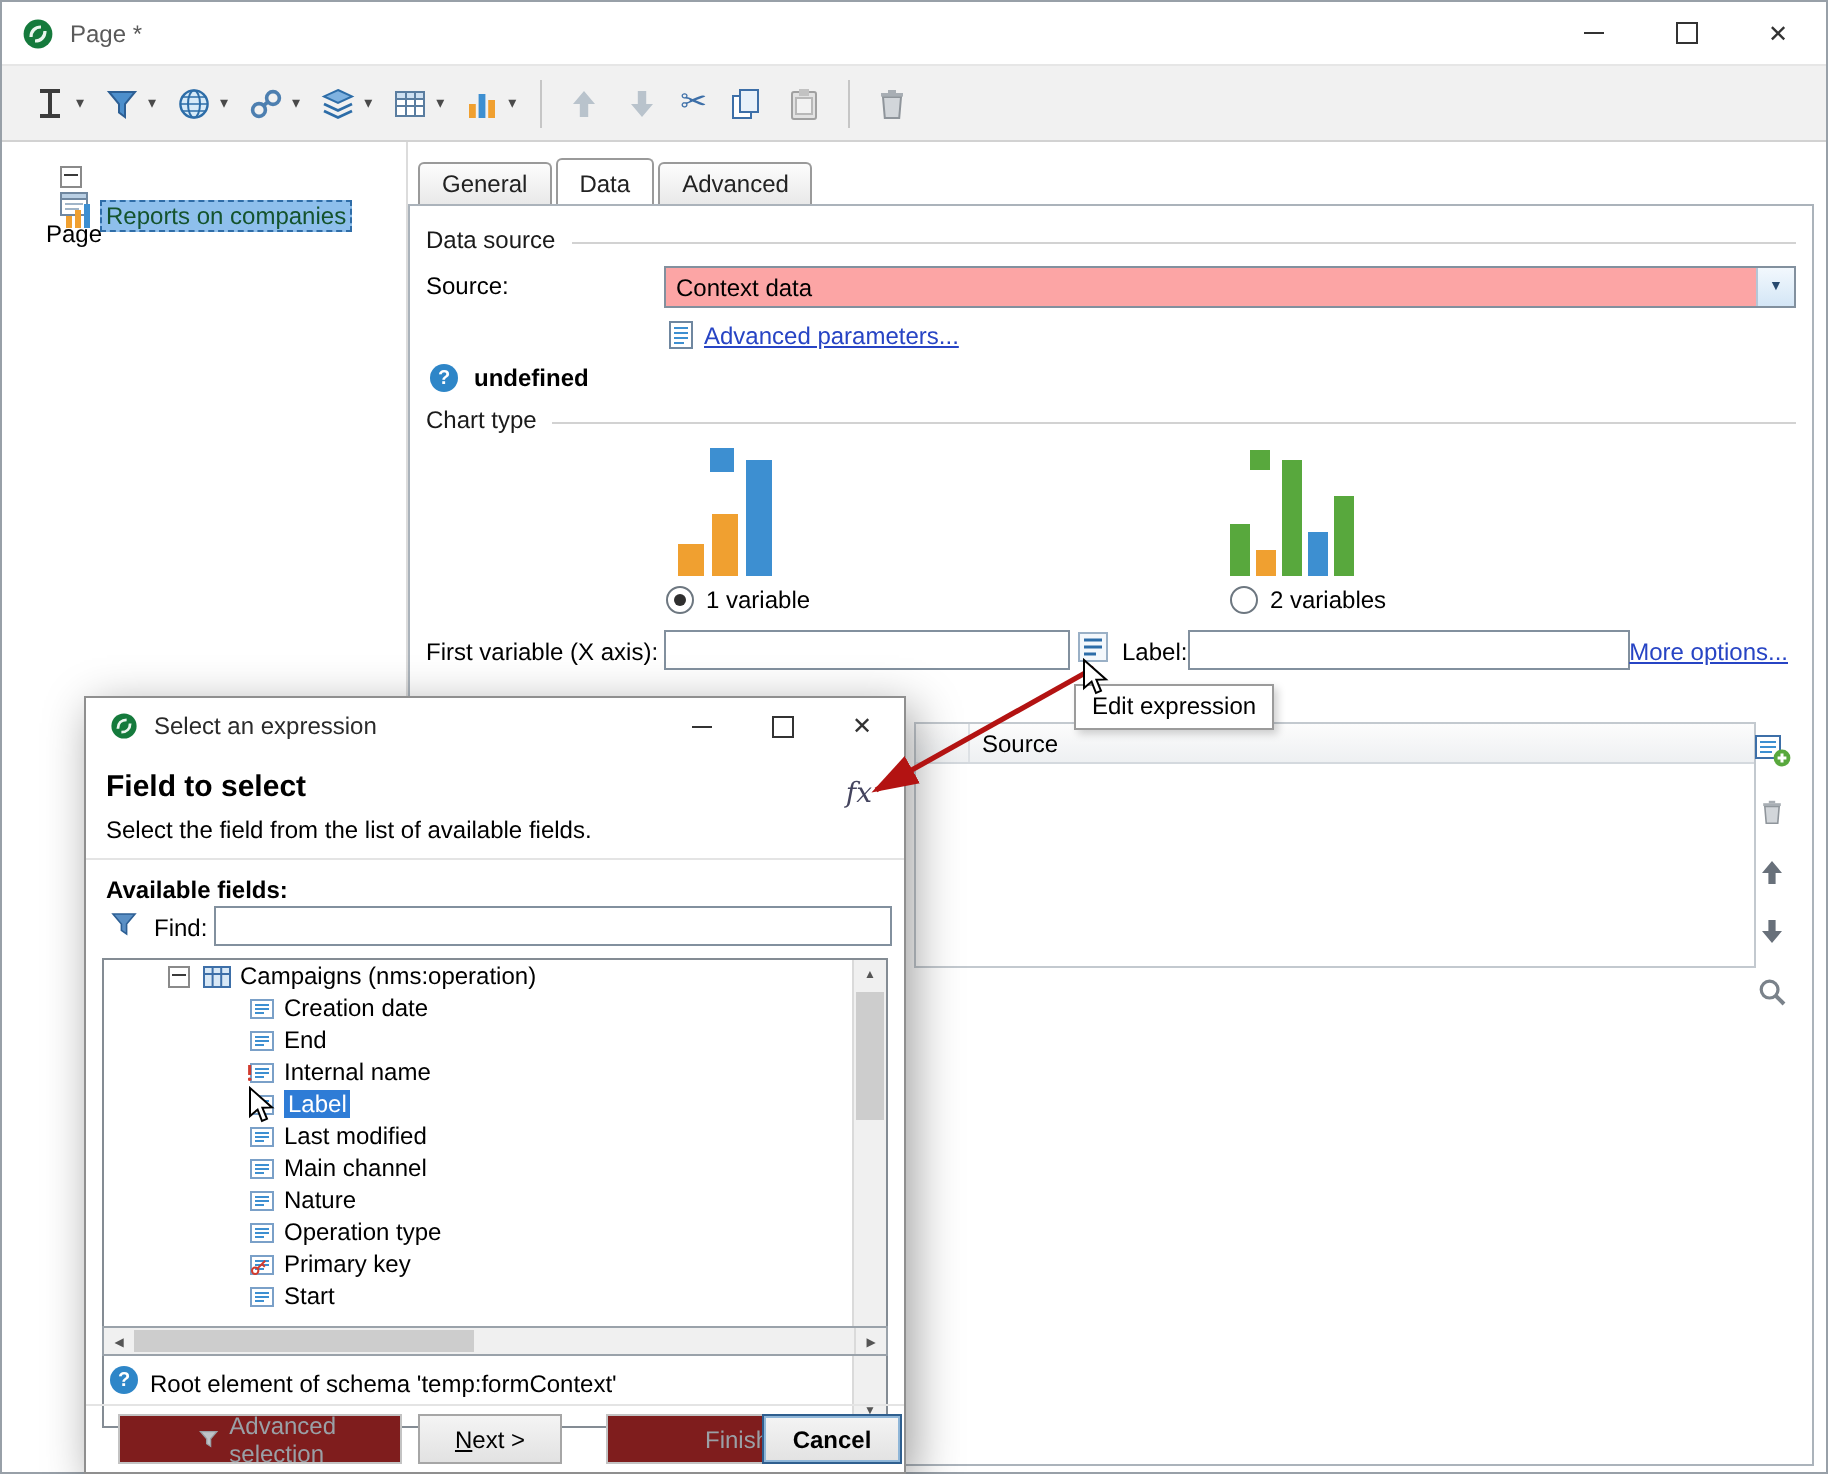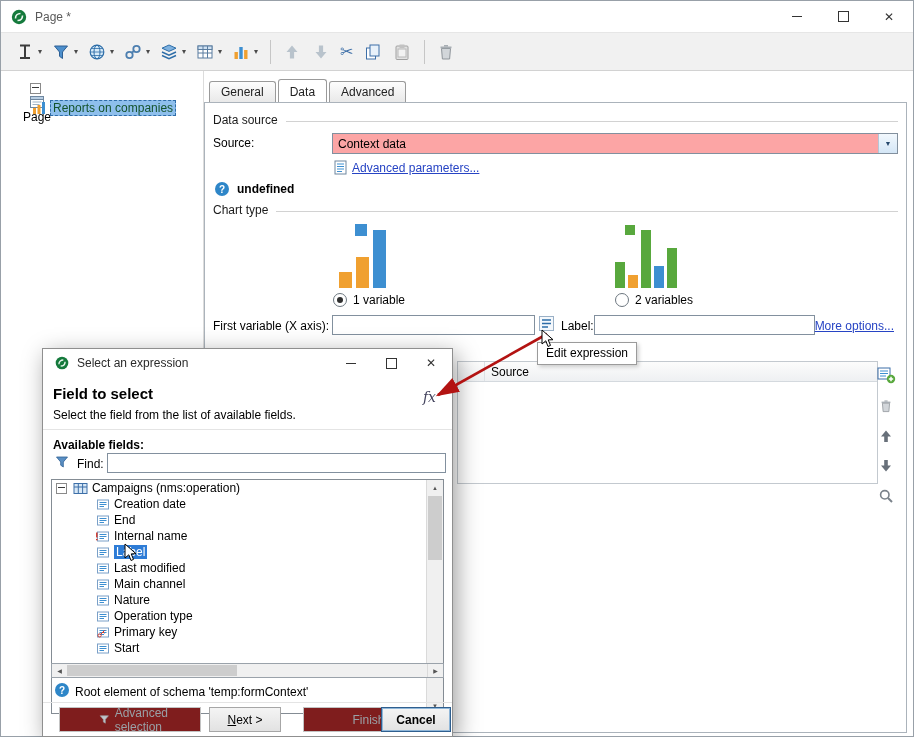--- a/index.html
+++ b/index.html
@@ -102,21 +102,21 @@
   .dlg-btn{width:40px;height:26px;display:flex;align-items:center;justify-content:center;color:#333;}
   .dlg-heading{position:absolute;top:36px;left:10px;font-size:15px;font-weight:bold;}
   .dlg-sub{position:absolute;top:59px;left:10px;}
   .fx{position:absolute;top:40px;right:16px;font-family:"DejaVu Serif",serif;font-style:italic;font-size:14px;color:#44445e;}
   .dlg-sep1{position:absolute;top:80px;left:0;right:0;height:1px;background:#e4e4e4;}
   .avail{position:absolute;top:89px;left:10px;font-weight:bold;}
   .find-funnel{position:absolute;top:106px;left:12px;}
   .find-label{position:absolute;top:108px;left:34px;}
   .find-input{top:104px;left:64px;width:339px;}
 
-  .fields-box{position:absolute;top:130px;left:8px;right:8px;height:235px;border:1px solid #848c94;background:#fff;overflow:hidden;box-sizing:border-box;}
+  .fields-box{position:absolute;top:130px;left:8px;right:8px;height:235px;border:1px solid #848c94;background:#fff;overflow:hidden;box-sizing:border-box;padding-left:28px;}
   .trow{height:16px;display:flex;align-items:center;white-space:nowrap;}
   .trow .f-icon{margin-left:44px;display:block;flex:none;}
   .trow.root .f-icon{margin-left:4px;}
   .trow .f-label{margin-left:4px;}
   .f-label.sel{background:#2e7cd6;color:#fff;padding:0 2px;}
   .vscroll{position:absolute;top:0;right:0;bottom:0;width:16px;background:#f0f0f0;border-left:1px solid #dadada;}
   .vs-arrow{height:15px;display:flex;align-items:center;justify-content:center;font-size:6px;color:#555;}
   .vs-down{position:absolute;bottom:0;left:0;right:0;}
   .vs-thumb{position:absolute;top:16px;left:1px;right:1px;height:64px;background:#cdcdcd;}
 

